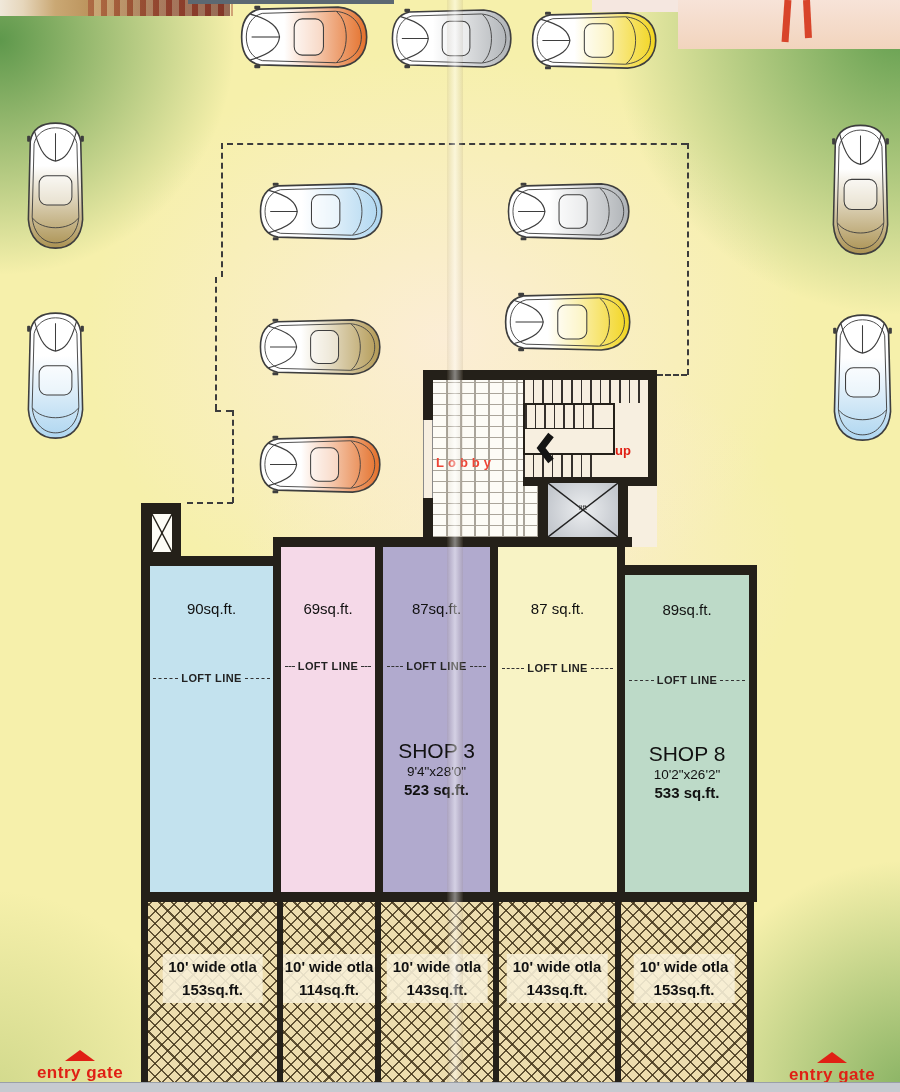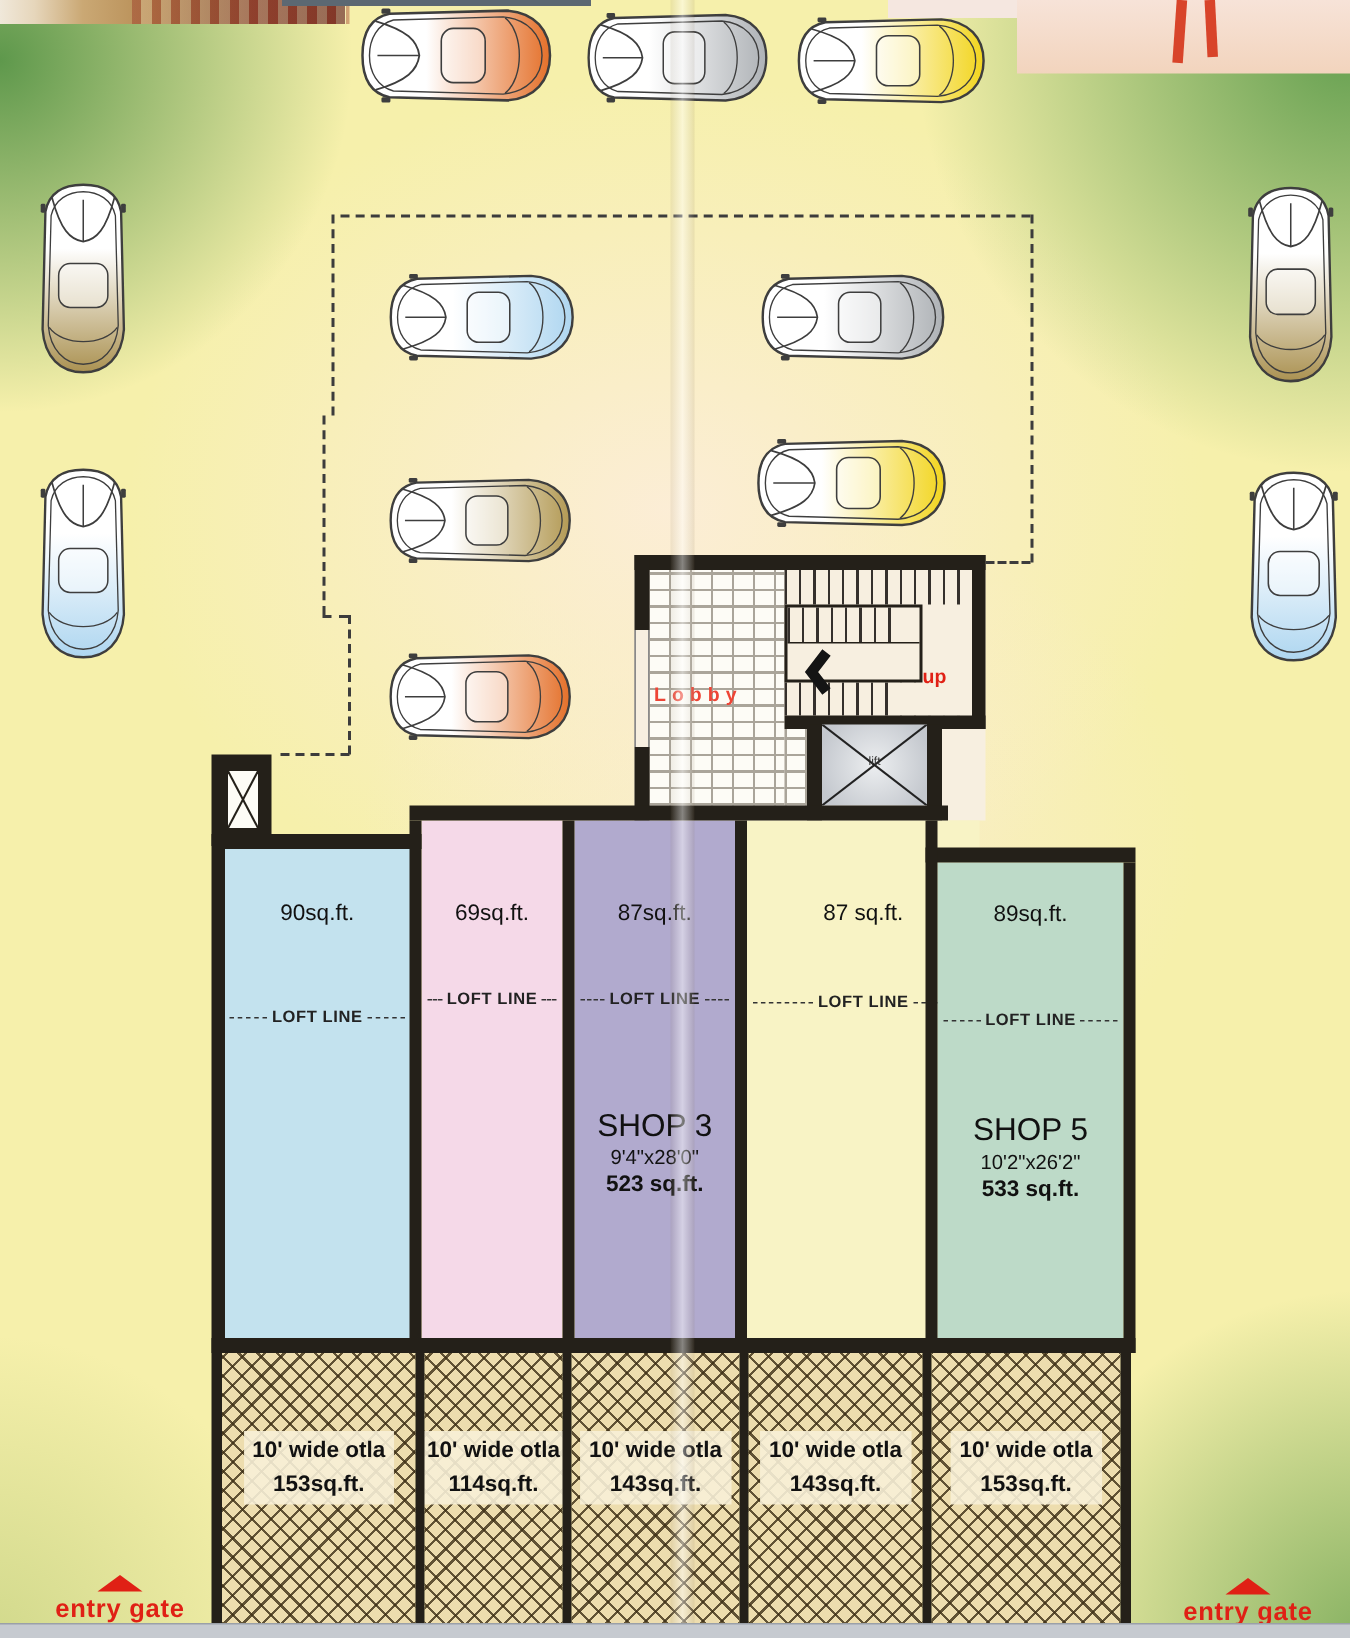--- a/index.html
+++ b/index.html
@@ -403,37 +403,37 @@
       <span class="dashseg"></span>
         <span class="lofttext">LOFT LINE</span>
         <span class="dashseg"></span>
     </div>
     <div class="name-block">
       <div class="shop-name">SHOP 3</div>
       <div class="shop-dims">9'4"x28'0"</div>
       <div class="shop-area">523 sq.ft.</div>
     </div>
   </div>
-  <div class="shop shop-4" style="left: 498px; top: 547px; width: 119px; height: 345px; background-color: rgb(248, 243, 197); padding-left: 36px;">
+  <div class="shop shop-4" style="left: 498px; top: 547px; width: 119px; height: 345px; background-color: rgb(248, 243, 197);">
     <div class="upper-area">87 sq.ft.</div>
     <div class="loftline">
       <span class="dashseg"></span>
         <span class="lofttext">LOFT LINE</span>
         <span class="dashseg"></span>
     </div>
   </div>
   <div class="shop shop-5" style="left: 625px; top: 575px; width: 124px; height: 317px; background-color: rgb(189, 218, 200);">
     <div class="upper-area">89sq.ft.</div>
     <div class="loftline">
       <span class="dashseg"></span>
         <span class="lofttext">LOFT LINE</span>
         <span class="dashseg"></span>
     </div>
     <div class="name-block">
-      <div class="shop-name">SHOP 5</div>
+      <div class="shop-name">SHOP 8</div>
       <div class="shop-dims">10'2"x26'2"</div>
       <div class="shop-area">533 sq.ft.</div>
     </div>
   </div>
 
   <div class="wall" style="left:141px;top:556px;width:9px;height:346px;"></div>
   <div class="wall" style="left:150px;top:556px;width:131px;height:10px;"></div>
   <div class="wall" style="left:273px;top:537px;width:359px;height:10px;"></div>
   <div class="wall" style="left:617px;top:565px;width:140px;height:10px;"></div>
   <div class="wall" style="left:273px;top:547px;width:8px;height:355px;"></div>

